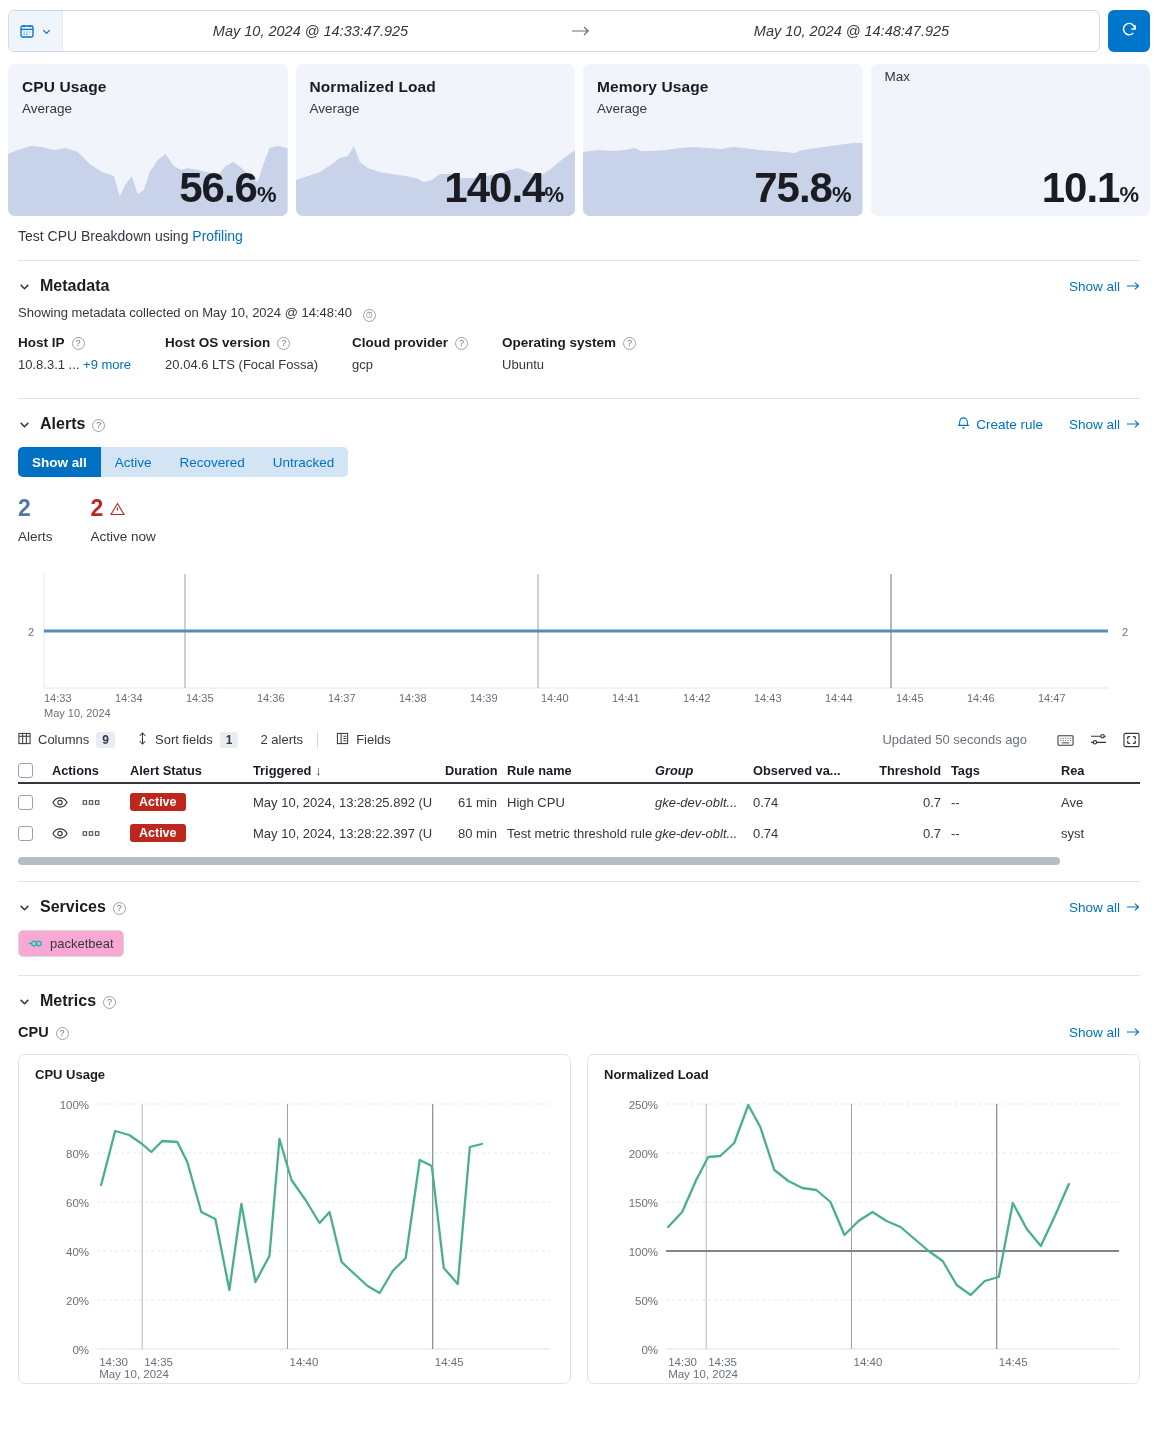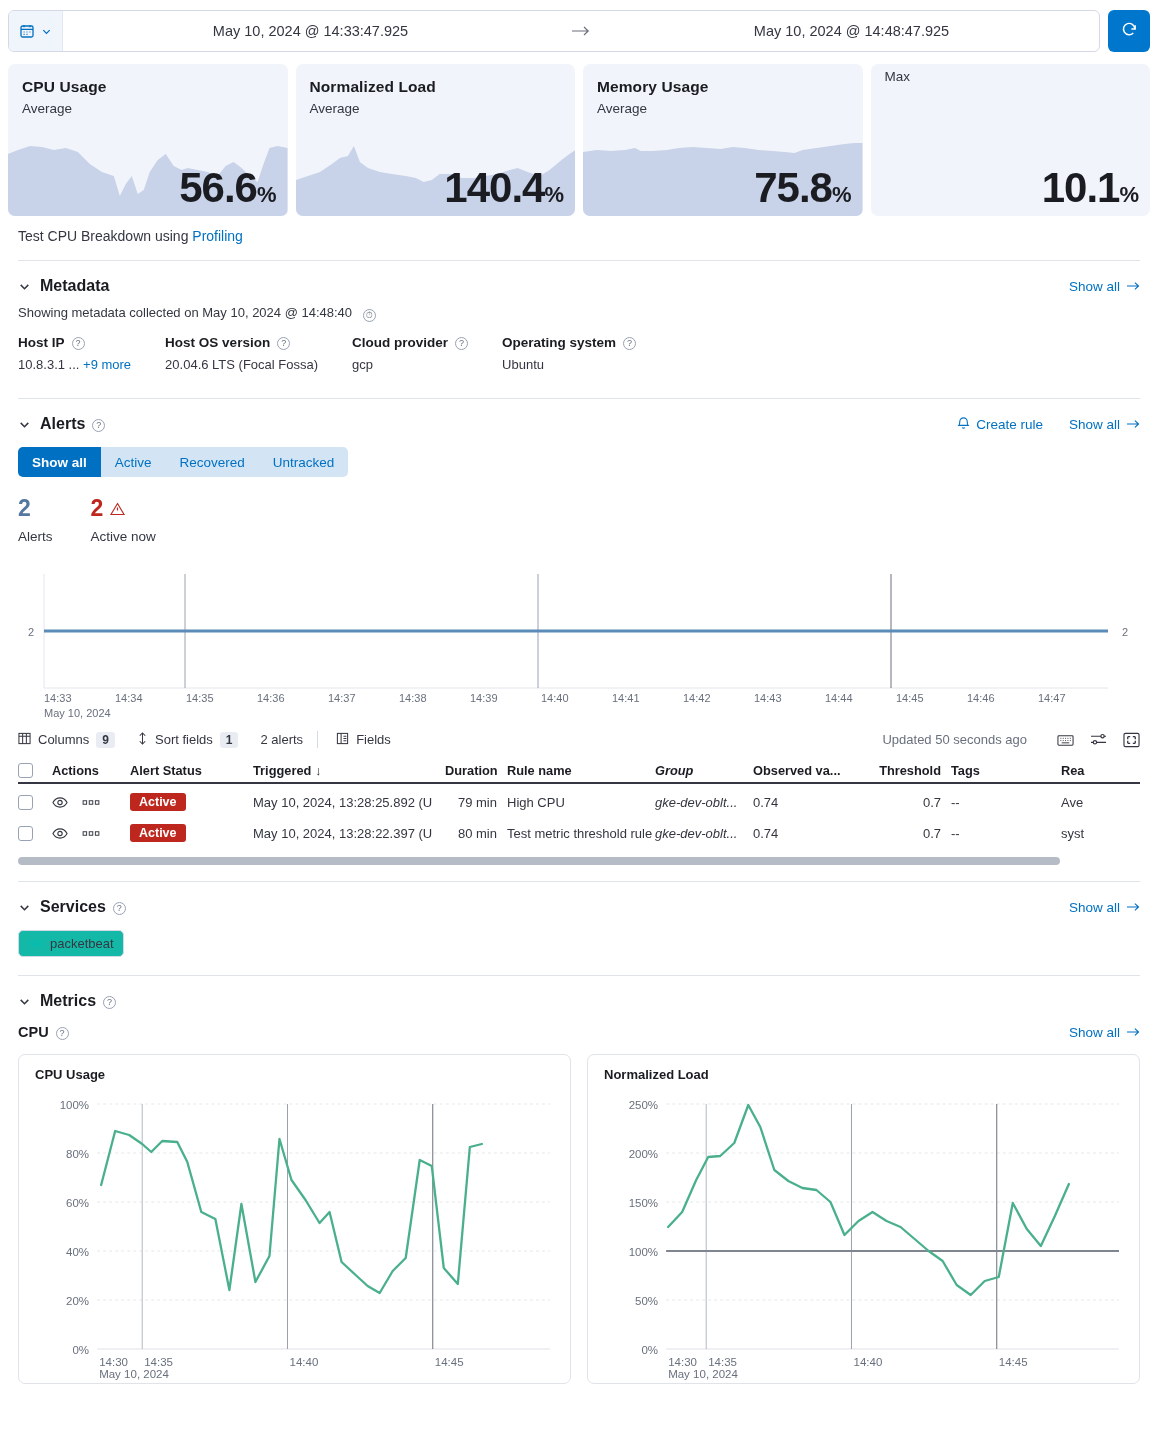--- a/index.html
+++ b/index.html
@@ -11,21 +11,21 @@
     color:#343741;
     font-size:14px;
     overflow:hidden;
   }
 
   
   .topbar { display:flex; align-items:center; padding:10px 8px 0 8px; gap:8px; }
   .dtpicker {
     flex:1; display:flex; align-items:center;
     height:42px; border:1px solid #d3dae6; border-radius:6px;
-    background:#fff; overflow:hidden;
+    background:#fff; overflow:hidden;font-style:italic;
   }
   .dt-cal {
     display:flex; align-items:center; gap:6px;
     padding:0 10px; height:100%; background:#f0f4fb;
     border-right:1px solid #e3e8f2; color:#0071c2;
   }
   .dt-cal svg { display:block; }
   .dt-seg {
     flex:1; display:flex; align-items:center; justify-content:center;
     height:100%; font-size:14.5px; color:#343741;
@@ -152,21 +152,21 @@
   }
   .icon-btn { color:#343741; cursor:pointer; display:flex; align-items:center;}
   .hscroll {
     height:8px; background:#b6bcc6; border-radius:4px; margin:10px 18px 0 18px; width:90%;
   }
 
   
   .svc-badge {
     display:inline-flex; align-items:center; gap:7px;
     border:1px solid #d3dae6; border-radius:5px; padding:5px 9px;
-    font-size:13px; background:#14b8a6; cursor:pointer; margin:14px 0 0 18px;
+    font-size:13px; background:#f9a8d4; cursor:pointer; margin:14px 0 0 18px;
   }
   .svc-badge .lnk { color:#00bfb3; display:flex; }
 
   
   .metric-sub {
     display:flex; align-items:center; padding:14px 18px 0 18px;
   }
   .metric-sub .t { font-size:14.5px; font-weight:bold; color:#1a1c21; }
   .charts { display:flex; gap:16px; padding:14px 18px 8px 18px; }
   .chartcard {
@@ -495,21 +495,21 @@
         <span class="icon-btn">
           <svg width="18" height="7" viewBox="0 0 20 8" fill="none" stroke="#343741" stroke-width="1.1">
             <rect x="1" y="2" width="4" height="4"></rect>
               <rect x="8" y="2" width="4" height="4"></rect>
               <rect x="15" y="2" width="4" height="4"></rect>
           </svg>
         </span>
       </span>
       <span class="ac c-status"><span class="badge-active">Active</span></span>
       <span class="ac c-trig">May 10, 2024, 13:28:25.892 (U</span>
-      <span class="ac c-dur">79 min</span>
+      <span class="ac c-dur">61 min</span>
       <span class="ac c-rule">High CPU</span>
       <span class="ac c-group">gke-dev-oblt...</span>
       <span class="ac c-obs">0.74</span>
       <span class="ac c-thr">0.7</span>
       <span class="ac c-tags">--</span>
       <span class="ac c-reason">Ave</span>
     </div>
 
     <div class="arow" style="margin-top:3px;">
       <span class="ac c-chk">

